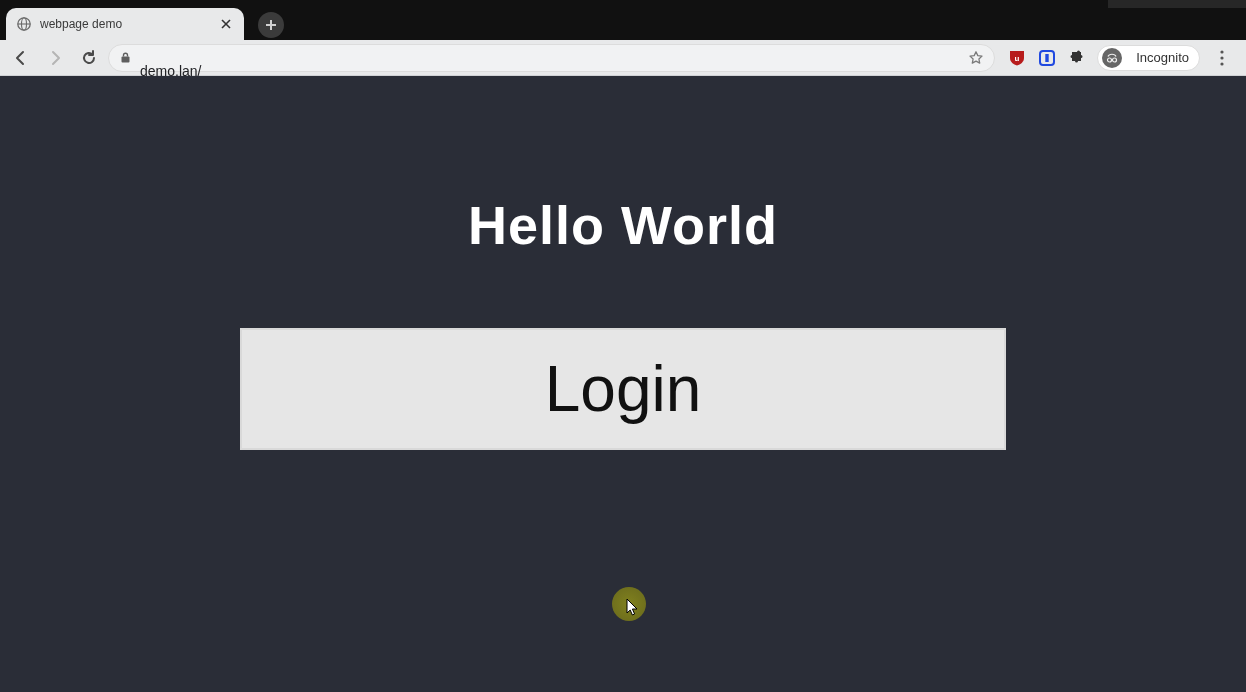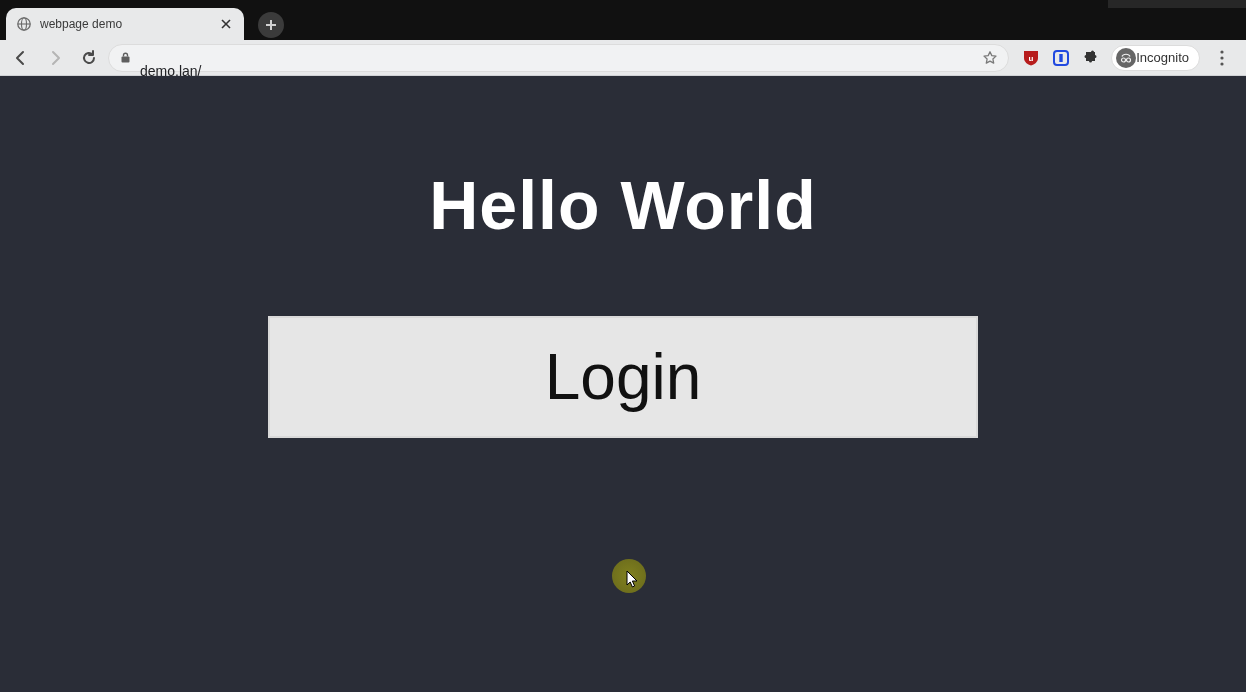--- a/index.html
+++ b/index.html
@@ -73,49 +73,50 @@
       color:#202124; font-size:14px;
       border:1px solid #dcdcdc;
     }
     .omnibox .lock{ color:#5e5e5e; display:flex;}
     .omnibox .url{ flex:1;margin-top:26px; }
     .omnibox .star{ color:#7a7a7a; display:flex; }
     .right-icons{ display:flex; align-items:center; gap:10px; padding:0 6px 0 8px; }
     .ext-icon{ width:20px;height:20px; display:flex; align-items:center; justify-content:center; }
     .incognito-chip{
       height:26px; background:#fff; border-radius:14px; display:flex; align-items:center;
-      gap:0; padding:0 10px 0 4px; color:#333; font-size:13px;
+      gap:14px; padding:0 10px 0 4px; color:#333; font-size:13px;
       border:1px solid #dcdcdc;
     }
     .incognito-chip .badge{
       width:20px;height:20px; border-radius:50%; background:#666; display:flex;
       align-items:center; justify-content:center;
     }
     .kebab{ color:#555; font-size:18px; width:24px; display:flex; align-items:center; justify-content:center; }
 
     
     .viewport{
       position:relative;
       width:100%;
       height:calc(692px - 8px - 32px - 36px);
       background:#2a2d37;
       text-align:center;
     }
     .headline{
       color:#fff;
       font-weight:800;
-      font-size:68px;
+      font-size:54px;
       letter-spacing:1px;
       padding-top:90px;
       font-family:"Segoe UI", Arial, sans-serif;
+      margin-top:28px;
     }
     .login-btn{
       display:block;
       margin:72px auto 0 auto;
-      width:710px; height:122px;
+      width:766px; height:122px;
       background:#e6e6e6;
       border:2px solid #d9d9d9;
       font-size:64px;
       font-family:Arial,Helvetica,sans-serif;
       color:#111;
       cursor:pointer;
     }
     .cursor-spot{
       position:absolute;
       left:612px; top:483px;

